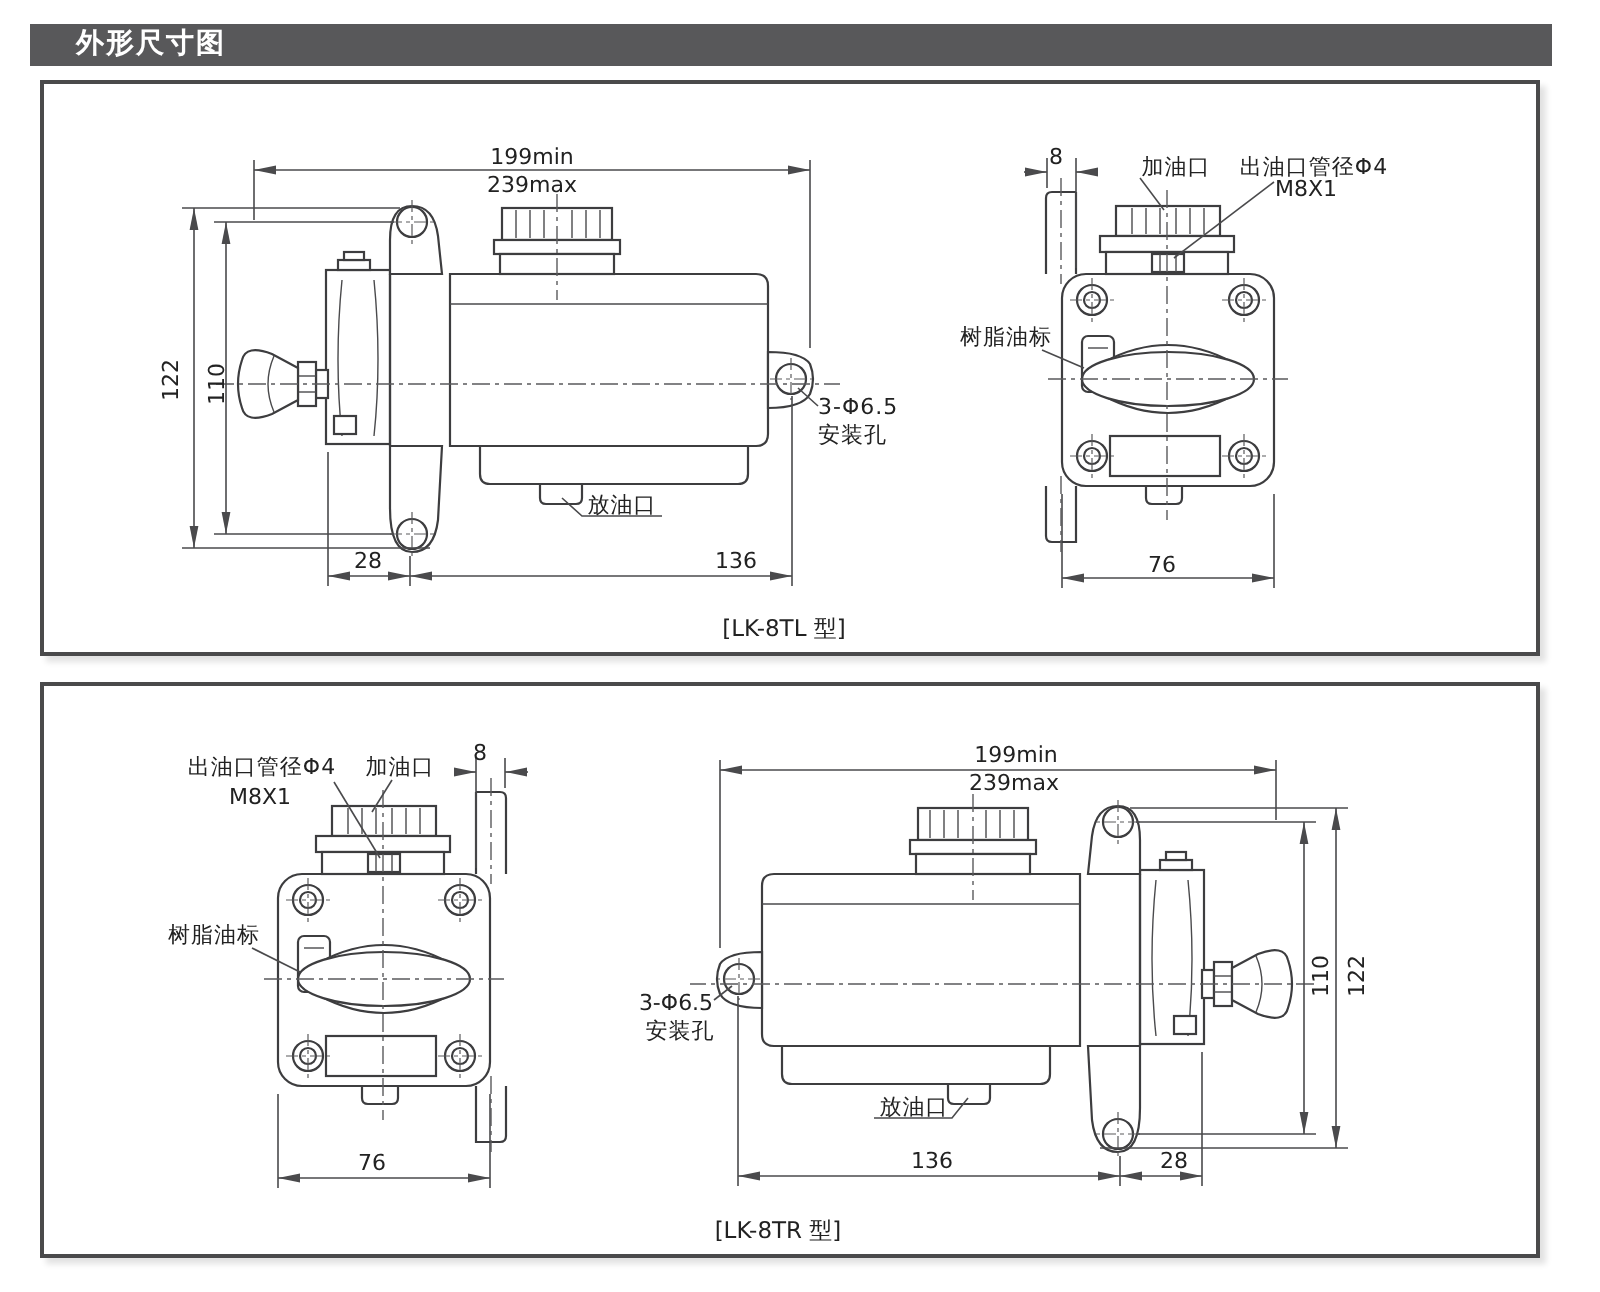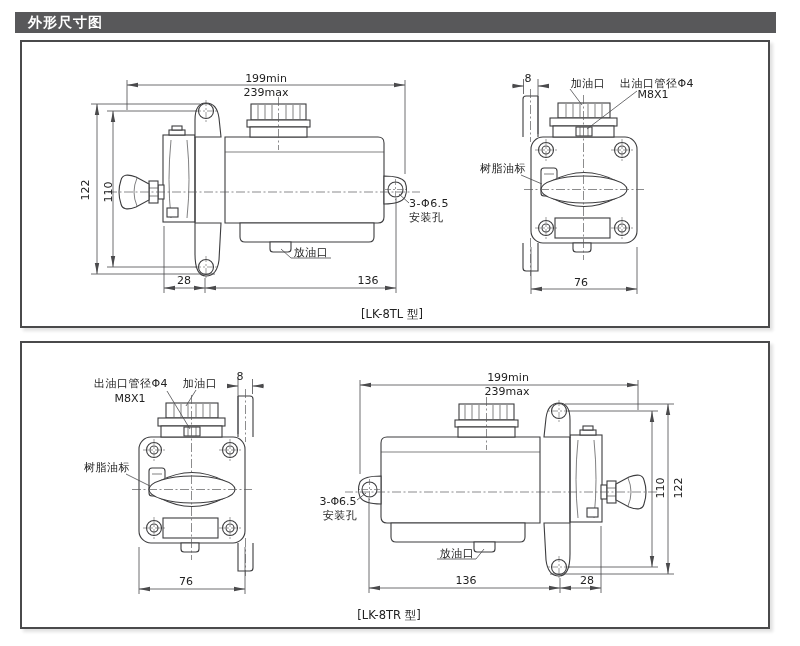--- a/index.html
+++ b/index.html
@@ -1,20 +1,20 @@
 <!DOCTYPE html>
 <html><head>
 <meta charset="utf-8">
 <style>
   html,body{margin:0;padding:0;background:#fff;}
   .page{position:relative;width:800px;height:646px;background:#fff;overflow:hidden;
         font-family:"DejaVu Sans","Liberation Sans",sans-serif;}
   .title-bar{position:absolute;left:15px;top:12px;width:761px;height:21px;
         background:#58585a;color:#fff;font-size:14px;font-weight:bold;
-        line-height:21px;padding-left:13px;box-sizing:border-box;letter-spacing:1px;}
+        line-height:21px;padding-left:23px;box-sizing:border-box;letter-spacing:1px;}
   .panel{position:absolute;left:20px;width:750px;height:288px;background:#fff;
         border:2px solid #4a4a4b;box-shadow:3px 3px 3px #e2e2e2;box-sizing:border-box;}
   .panel-top{top:40px;}
   .panel-bottom{top:341px;}
   svg.drawing{position:absolute;left:0;top:0;width:800px;height:646px;}
   
   .s{stroke:#3d3d3f;stroke-width:1.1;fill:#fff;}
   .sn{stroke:#3d3d3f;stroke-width:1.1;fill:none;}
   .thin{stroke:#4a4a4c;stroke-width:0.7;fill:none;}
   .d{stroke:#4a4a4c;stroke-width:0.8;fill:none;}

